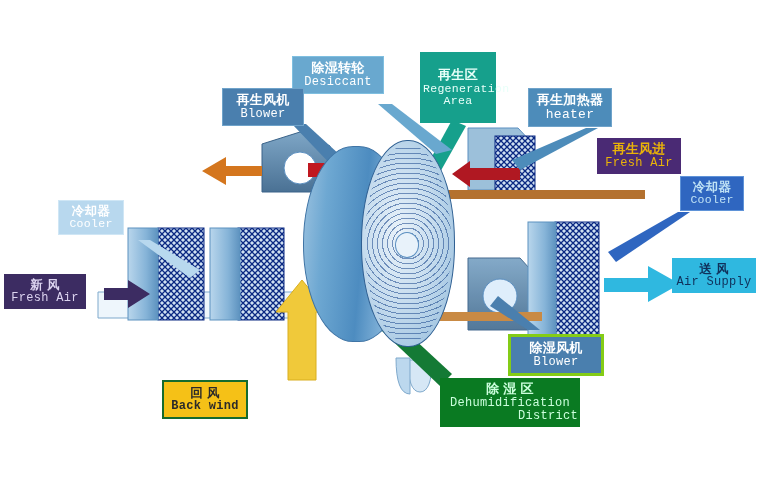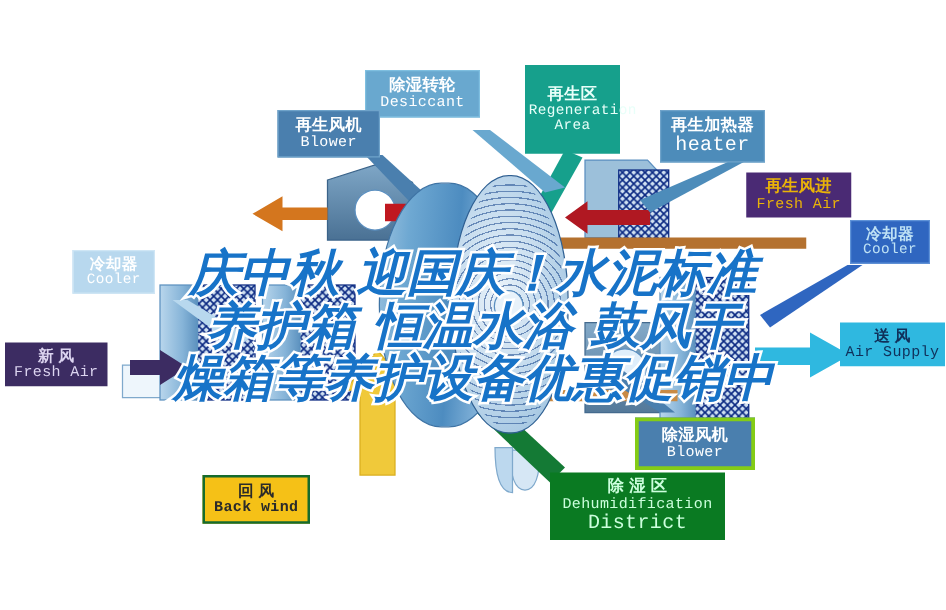--- a/index.html
+++ b/index.html
@@ -135,21 +135,21 @@
 
   <div class="label" style="left:420px;top:52px;width:76px;padding:16px 3px;background:#16a08c;color:#e8fff9;
               font-size:13px;">
     <span class="cn">再生区</span>
     <span class="en" style="font-size:11.5px;line-height:1.05;">Regeneration Area</span>
   </div>
 
   <div class="label" style="left:528px;top:88px;width:84px;padding:4px 2px;background:#4d8cba;color:#fff;
               border:1px solid #6fa3ca;font-size:13px;">
     <span class="cn">再生加热器</span>
-    <span class="en" style="font-size:16px;">heater</span>
+    <span class="en" style="font-size:13px;">heater</span>
   </div>
 
   <div class="label" style="left:597px;top:138px;width:84px;padding:4px 2px;background:#4a2a74;color:#eab308;
               font-size:13px;">
     <span class="cn">再生风进</span>
     <span class="en" style="font-size:12px;">Fresh Air</span>
   </div>
 
   <div class="label" style="left:680px;top:176px;width:64px;padding:3px 2px;background:#2f66c0;color:#bfe2f5;
               border:1px solid #5f93d8;font-size:12.5px;">
@@ -185,22 +185,17 @@
   <div class="label" style="left:508px;top:334px;width:96px;padding:4px 2px;background:#4a7fae;color:#fff;
               border:3px solid #84cc16;font-size:13px;">
     <span class="cn">除湿风机</span>
     <span class="en" style="font-size:12px;">Blower</span>
   </div>
 
   <div class="label" style="left:440px;top:378px;width:140px;padding:4px 2px;background:#0a7a22;color:#ccffdd;
               font-size:13px;">
     <span class="cn">除  湿  区</span>
     <span class="en" style="font-size:12px;">Dehumidification</span>
-    <span class="en" style="font-size:16px;">District</span>
-  </div>
-
-  <div id="promo">
-    <span class="line">庆中秋 迎国庆！水泥标准</span>
-    <span class="line">养护箱 恒温水浴 鼓风干</span>
-    <span class="line">燥箱等养护设备优惠促销中</span>
-  </div>
+    <span class="en" style="font-size:12px;text-align:right;">District</span>
+  </div>
+
 
 </div>
 
 </body></html>

